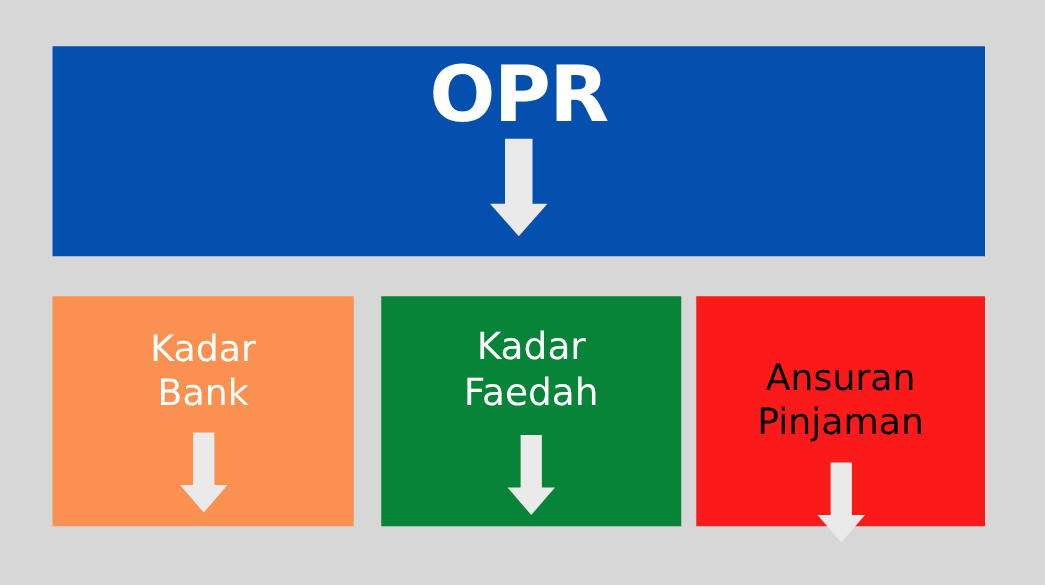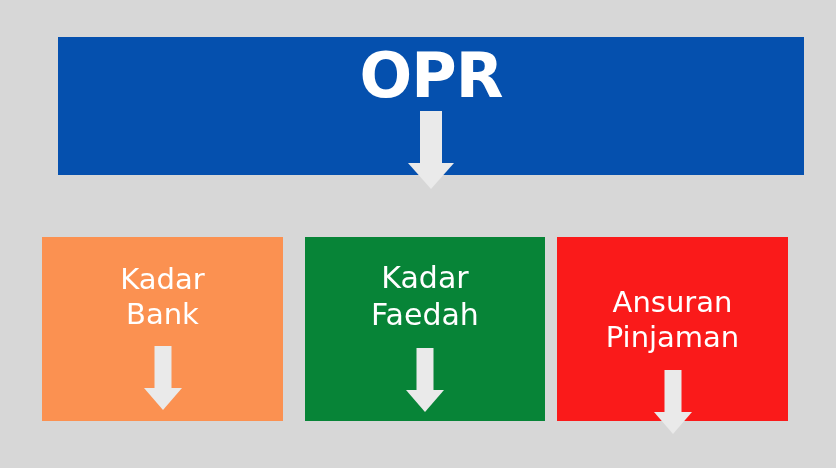--- a/index.html
+++ b/index.html
@@ -23,25 +23,24 @@
     display: flex;
     flex-direction: column;
     align-items: center;
   }
 
   
   #opr-box {
     left: 42px;
     top: 37px;
     width: 746px;
-    height: 138px;
+    height: 168px;
     background: #0550ae;
     justify-content: flex-start;
     padding-top: 8px;
-    margin-left: 16px;
   }
   #opr-title {
     color: #ffffff;
     font-weight: bold;
     font-size: 62px;
     line-height: 1.0;
     letter-spacing: -1px;
     font-family: "DejaVu Sans", "Liberation Sans", sans-serif;
     text-align: center;
     margin: 0;
@@ -137,21 +136,21 @@
   <div class="box row-box" id="faedah-box" style="background: rgb(7, 132, 55);">
     <div class="box-label" style="color: rgb(255, 255, 255);">Kadar
 Faedah</div>
     <div class="arrow small-arrow">
       <span class="shaft" style="background: rgb(234, 234, 234);"></span>
       <span class="head" style="border-top-color: rgb(234, 234, 234);"></span>
     </div>
   </div>
 
   <div class="box row-box" id="ansuran-box" style="background: rgb(250, 26, 26);">
-    <div class="box-label" style="color: #ffffff; margin-top: 34px;">Ansuran
+    <div class="box-label" style="color: #000000; margin-top: 34px;">Ansuran
 Pinjaman</div>
     <div class="arrow small-arrow">
       <span class="shaft" style="background: rgb(234, 234, 234);"></span>
       <span class="head" style="border-top-color: rgb(234, 234, 234);"></span>
     </div>
   </div>
 
 </div>
 
 </body></html>

